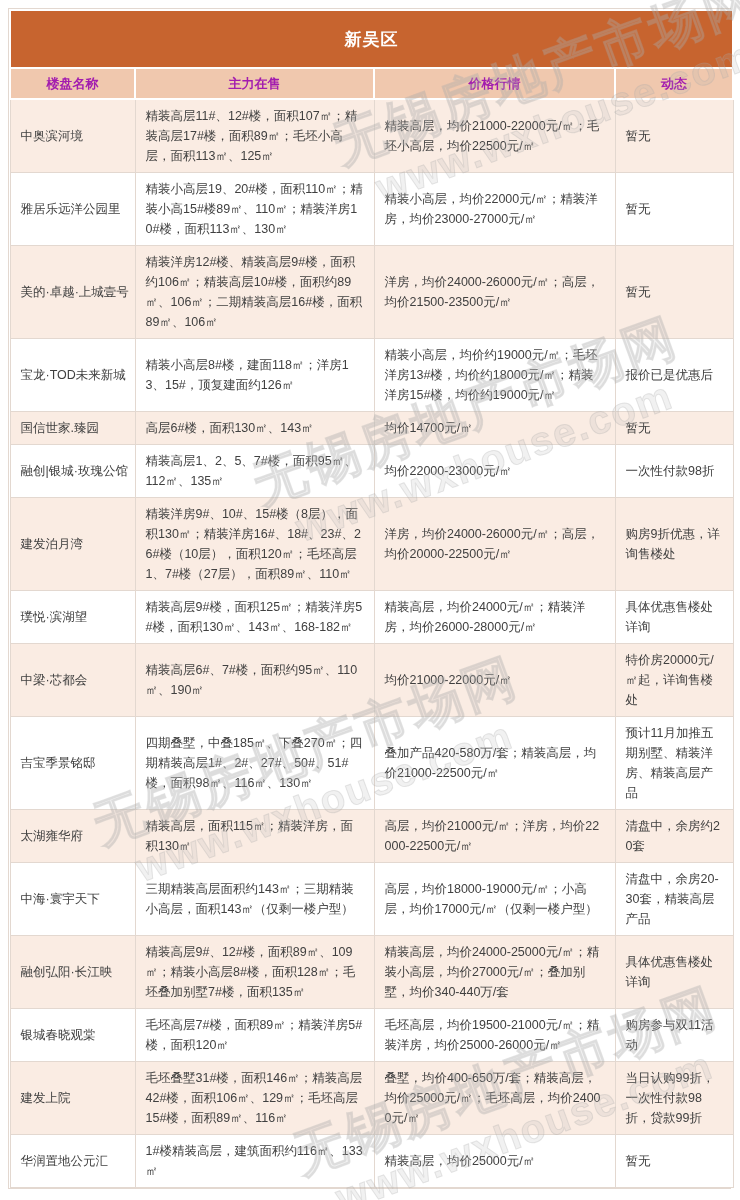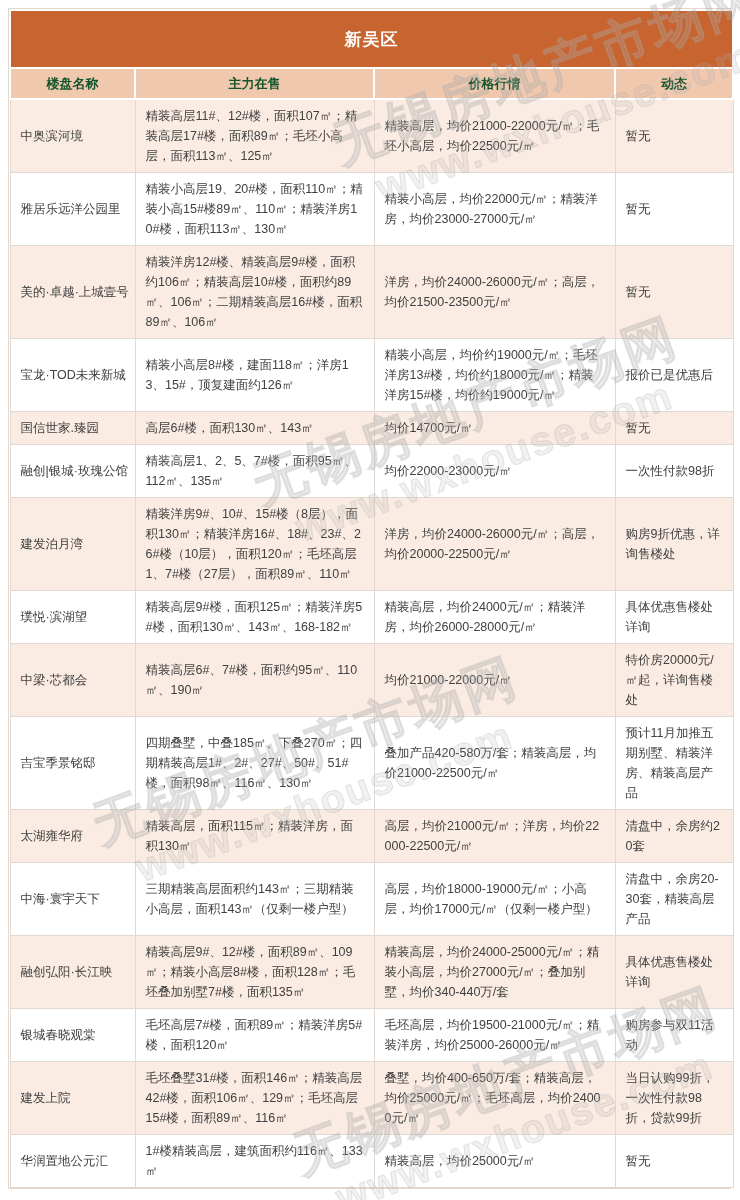--- a/index.html
+++ b/index.html
@@ -37,21 +37,21 @@
     font-weight:bold;
     text-align:center;
     height:58px;
     letter-spacing:1px;
     border:2px solid #ffffff;
   }
   tr.cols th{
     background:var(--header-bg);
     font-size:13px;
     font-weight:bold;
-    color:#14532d;
+    color:#a21caf;
     text-align:center;
     height:31px;
     border:2px solid #ffffff;
   }
   tbody td{
     border:1px solid var(--border);
     font-size:12.5px;
     line-height:1.6;
     vertical-align:middle;
     padding:6px 10px;

